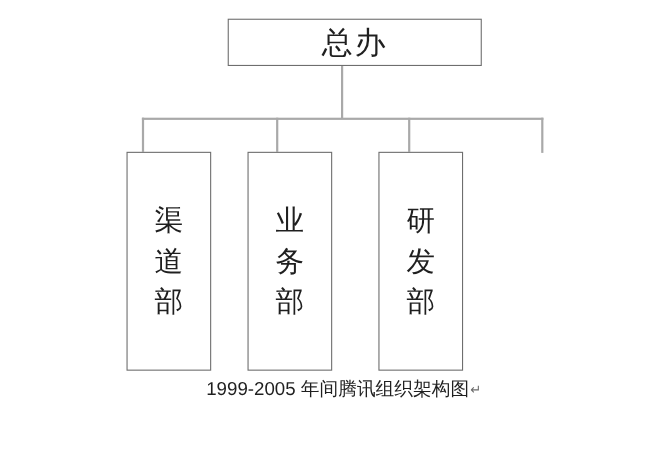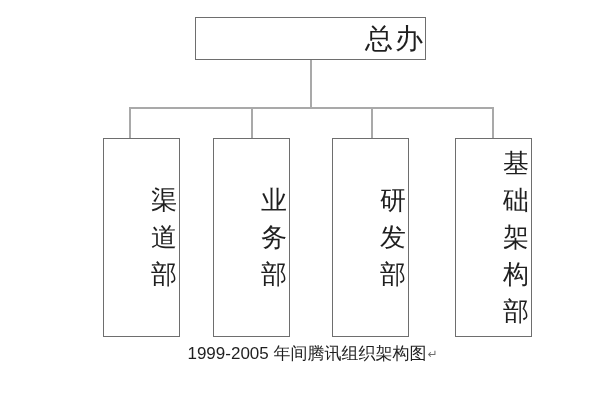--- a/index.html
+++ b/index.html
@@ -16,21 +16,22 @@
     color: #1f1f1f;
     overflow: hidden;
   }
   .org-box {
     position: absolute;
     box-sizing: border-box;
     border: 1px solid #6e6e6e;
     background: #ffffff;
     display: flex;
     align-items: center;
-    justify-content: flex-end;
+    justify-content: center;
+    margin-left: 12px;
   }
   .root-box {
     left: 195px;
     top: 17px;
     width: 231px;
     height: 43px;
     font-size: 28px;
     letter-spacing: 2px;
   }
   .dept-box {
@@ -96,21 +97,18 @@
 
   <div class="org-box dept-box dept-1">
     <span class="vtext">渠道部</span>
   </div>
   <div class="org-box dept-box dept-3">
     <span class="vtext">研发部</span>
   </div>
   <div class="org-box dept-box dept-2">
     <span class="vtext">业务部</span>
   </div>
-  <div class="org-box dept-box dept-4">
-    <span class="vtext">基础架构部</span>
-  </div>
 
   <div class="caption">
     <span>1999-2005 年间腾讯组织架构图</span><span class="pilcrow">↵</span>
   </div>
 
 </div>
 
 </body></html>

